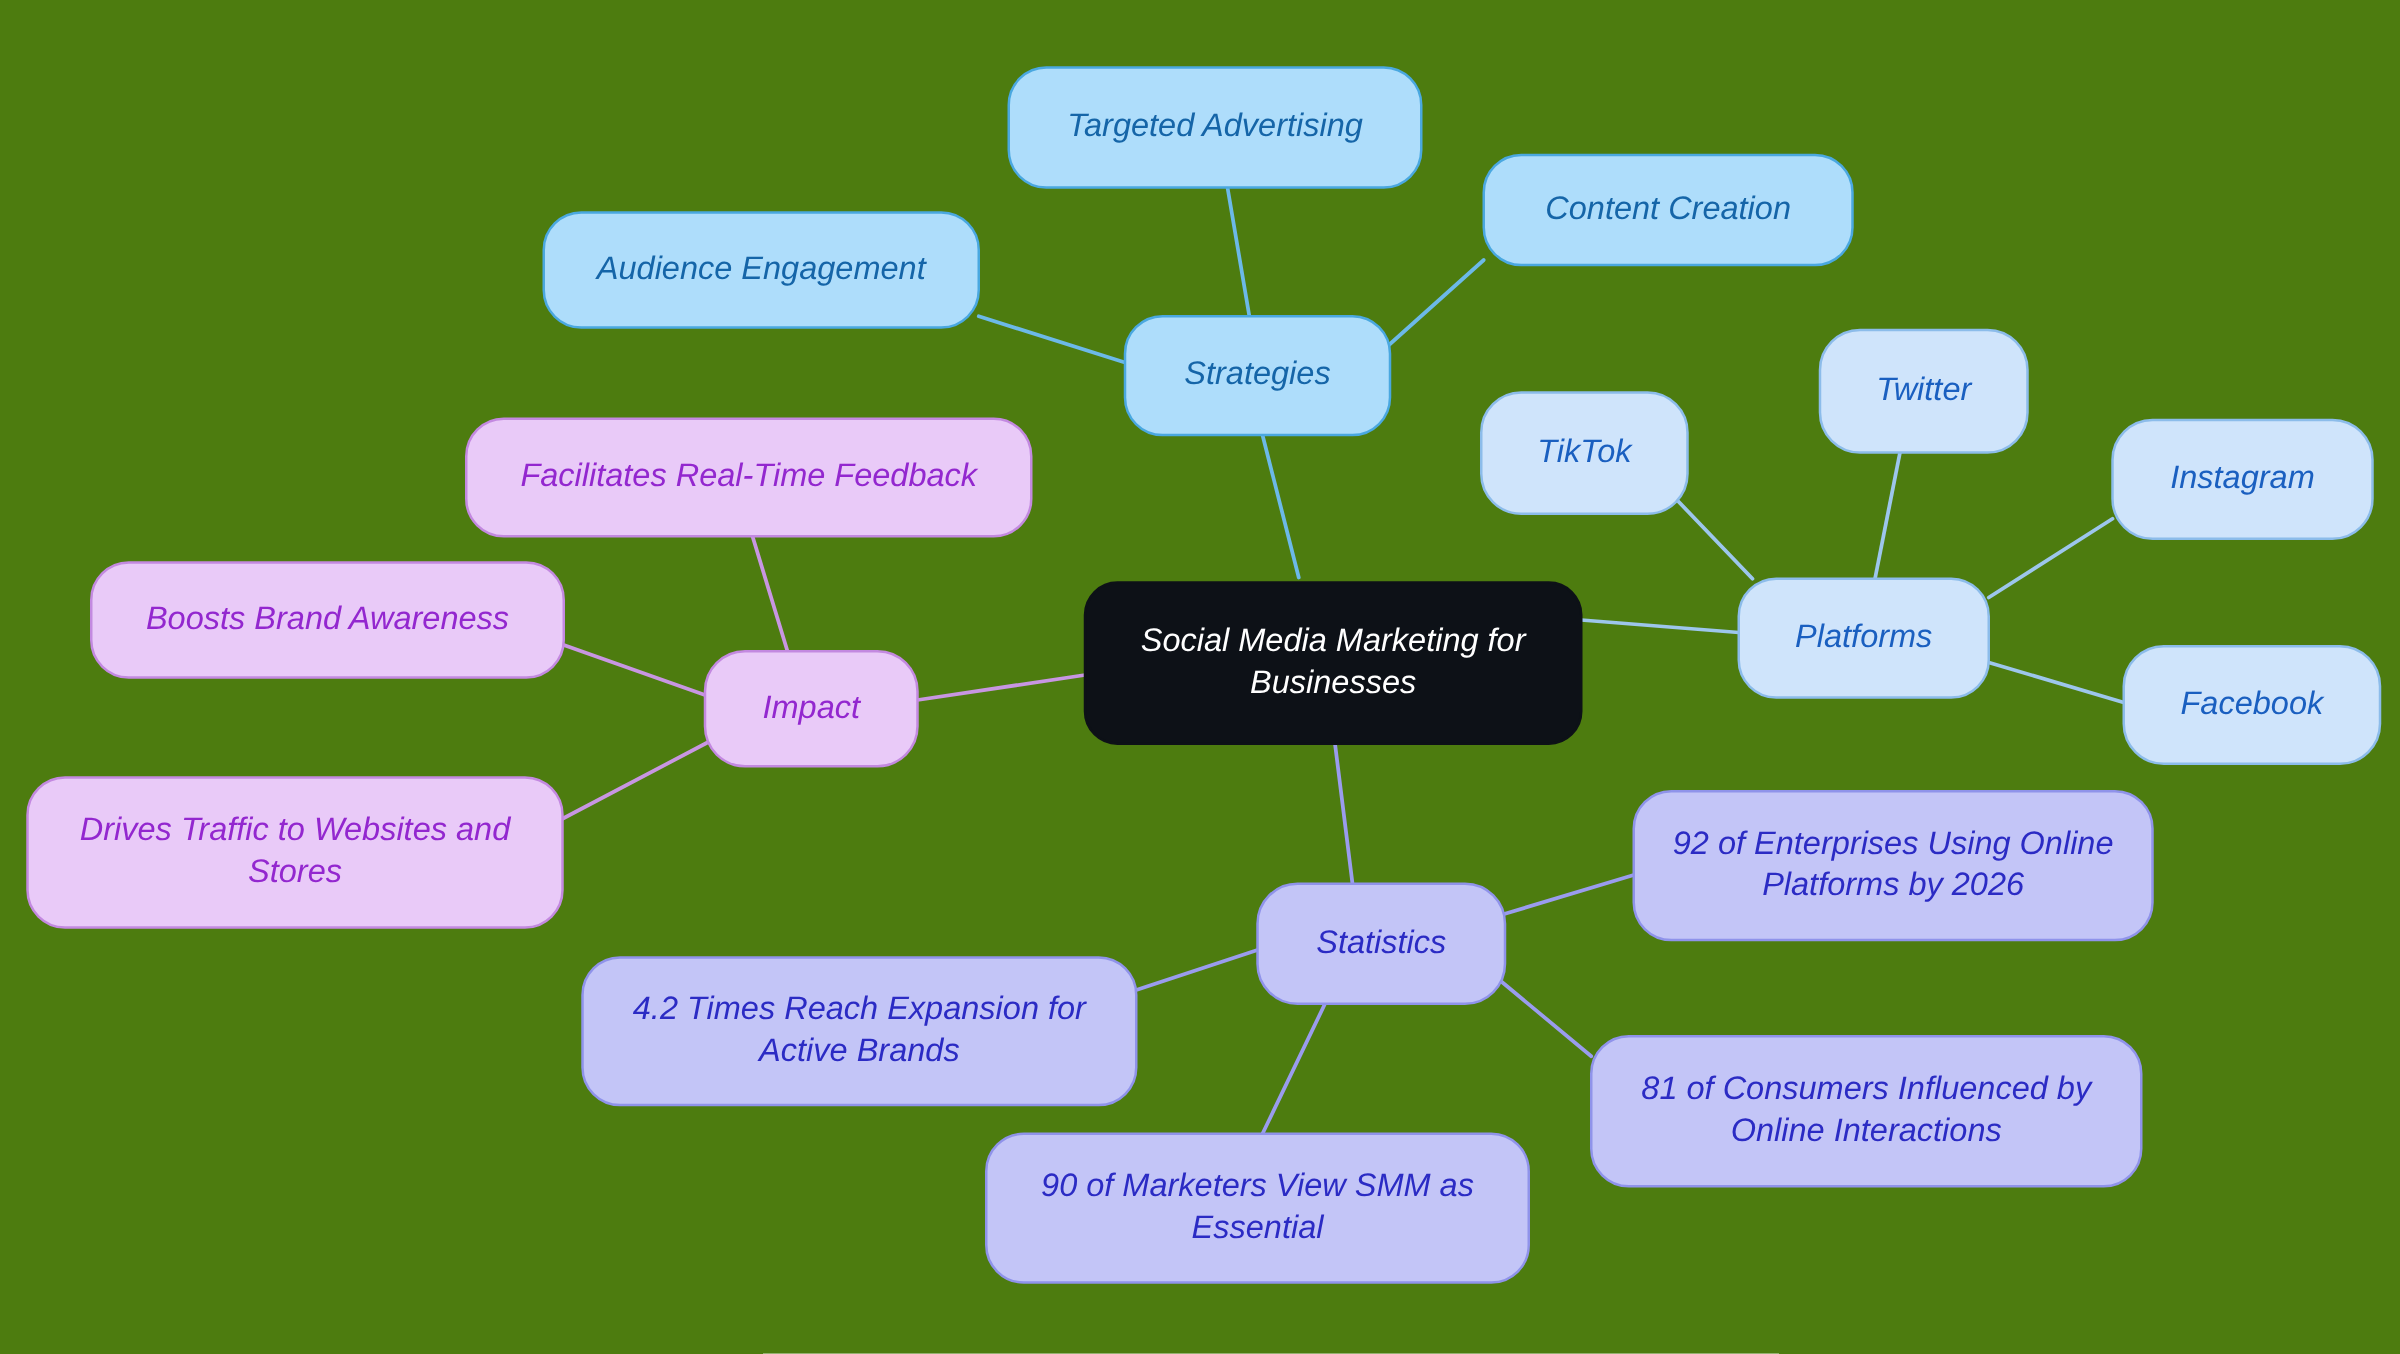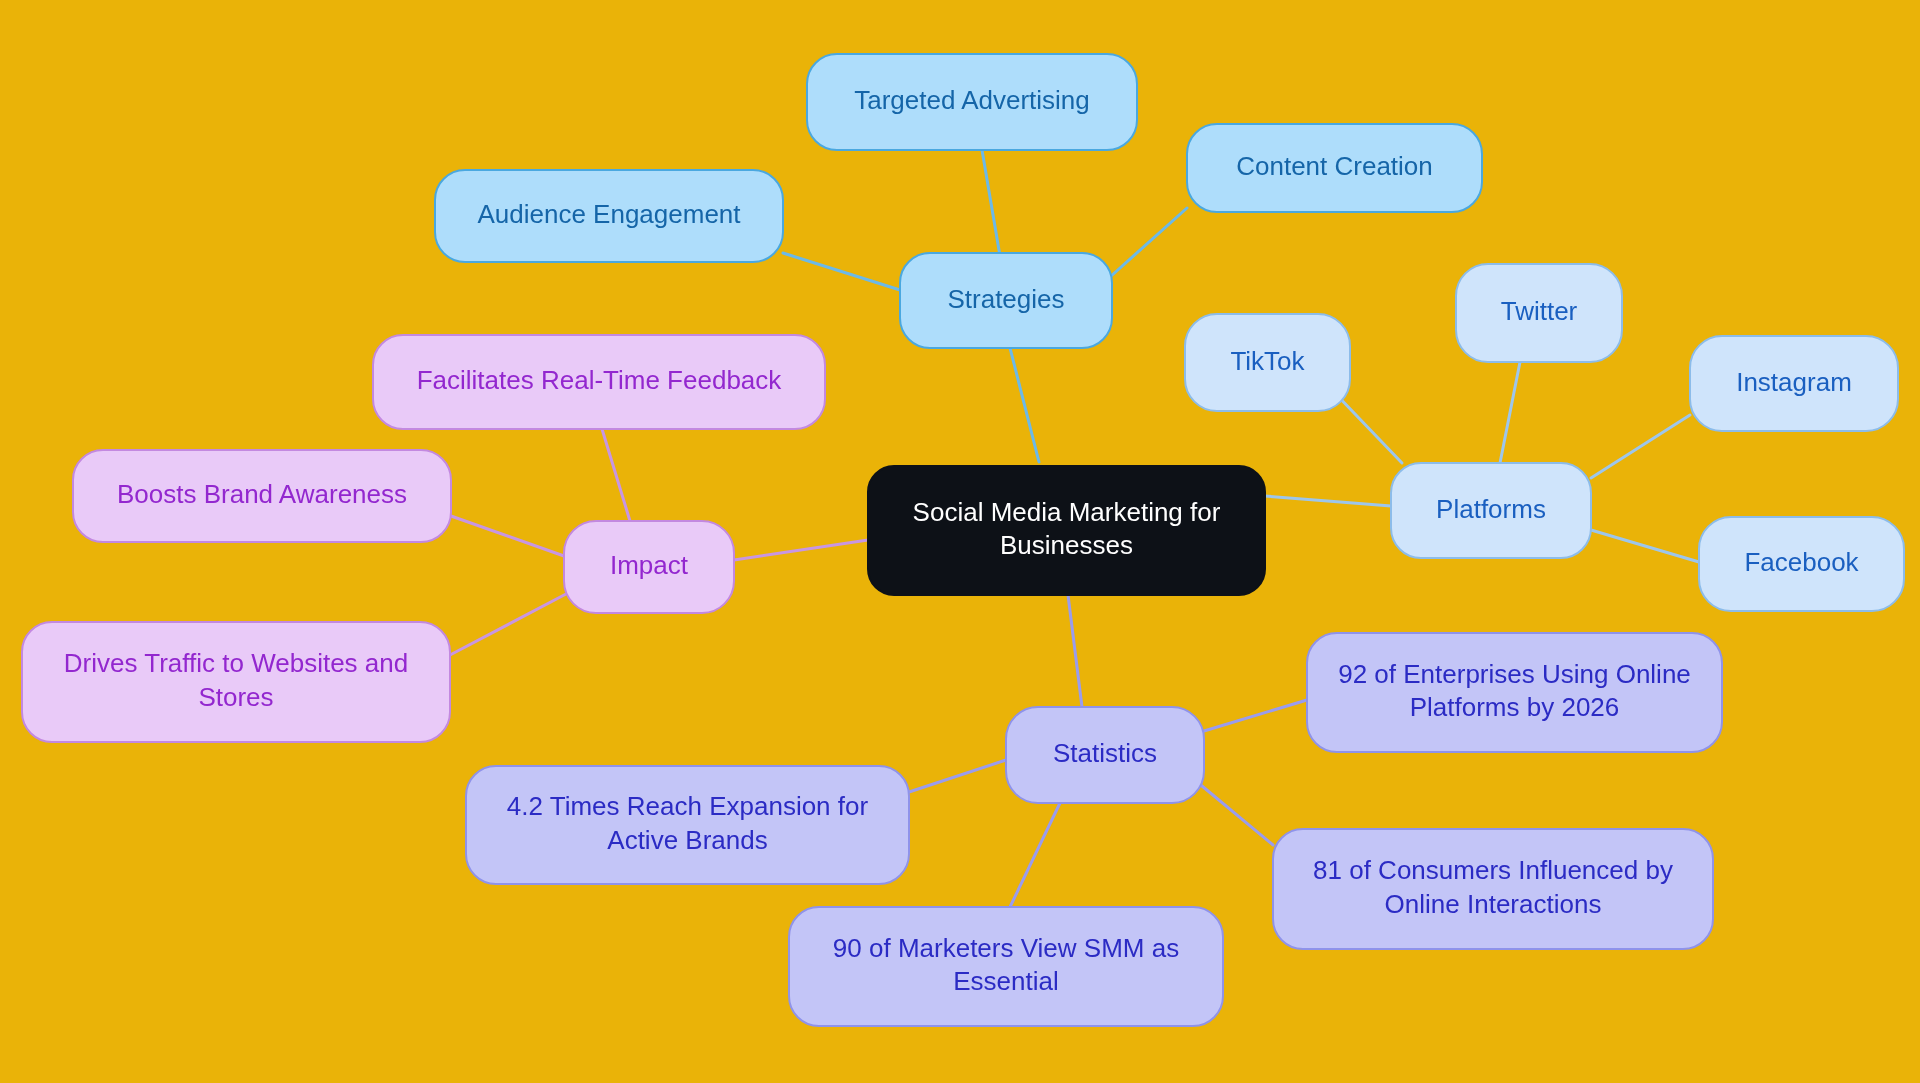--- a/index.html
+++ b/index.html
@@ -11,21 +11,22 @@
   body {
     width: 1920px;
     height: 1083px;
     overflow: hidden;
     font-family: "Liberation Sans", sans-serif;
   }
   #mindmap-canvas {
     position: relative;
     width: 1920px;
     height: 1083px;
-    background: #eab308;
+    background: #4d7c0f;
+    font-style: italic;
   }
   svg.mm-svg {
     position: absolute;
     top: 0;
     left: 0;
     width: 1920px;
     height: 1083px;
   }
   .mm-edge {
     fill: none;

